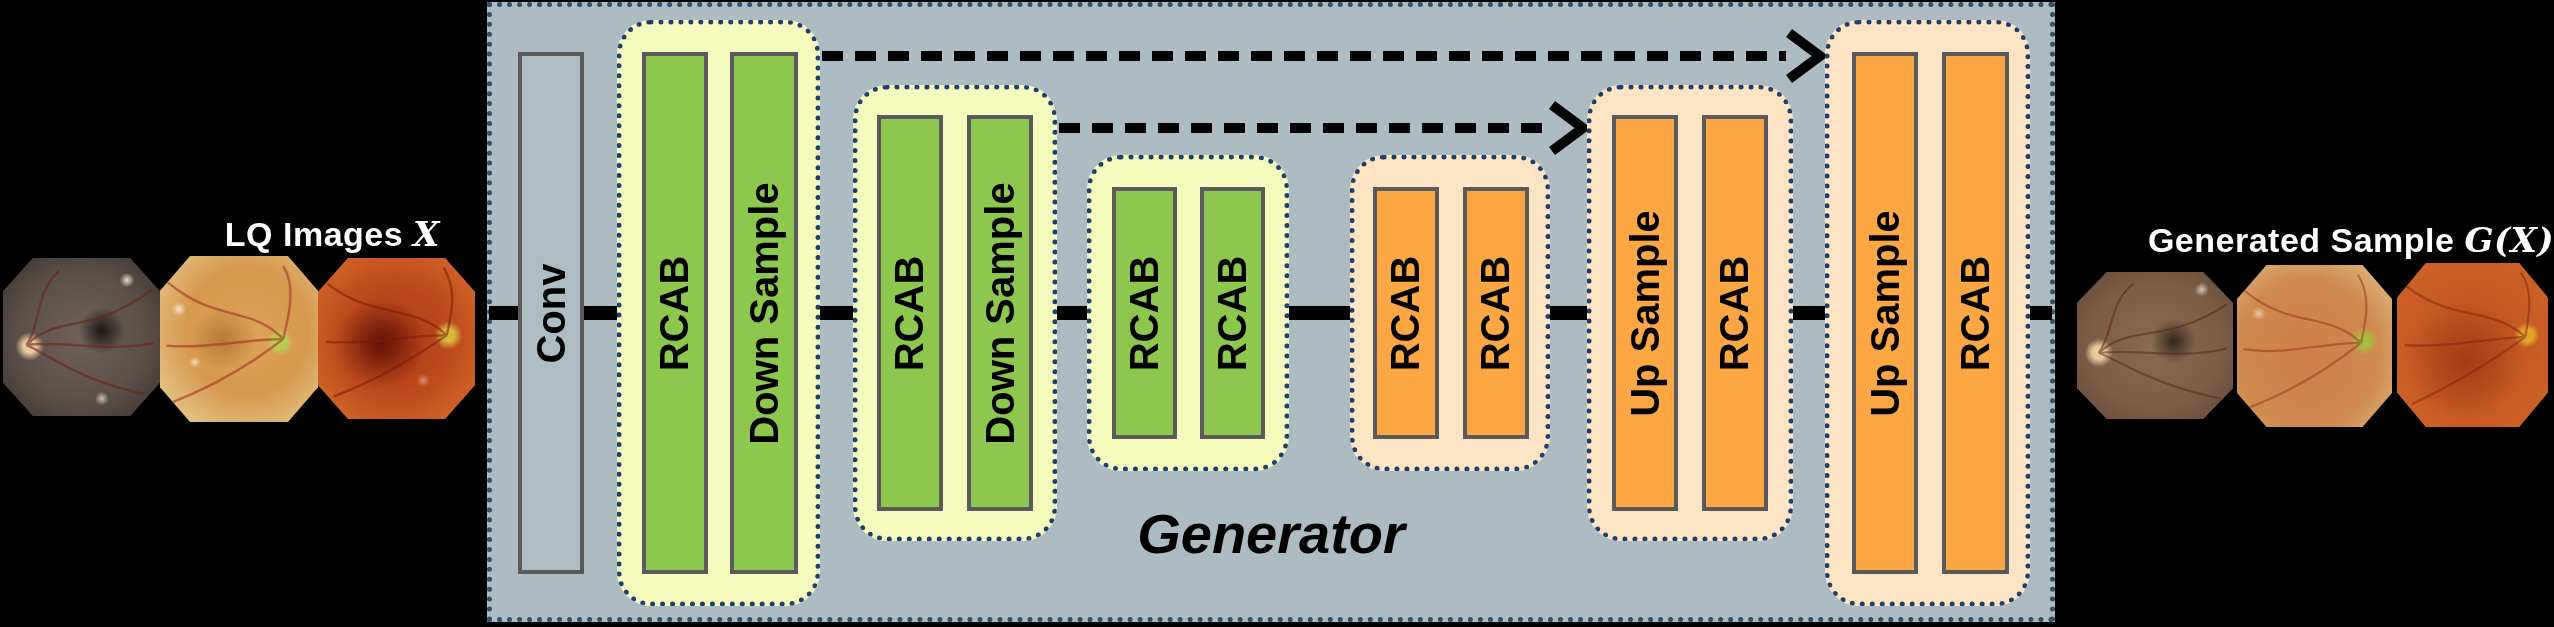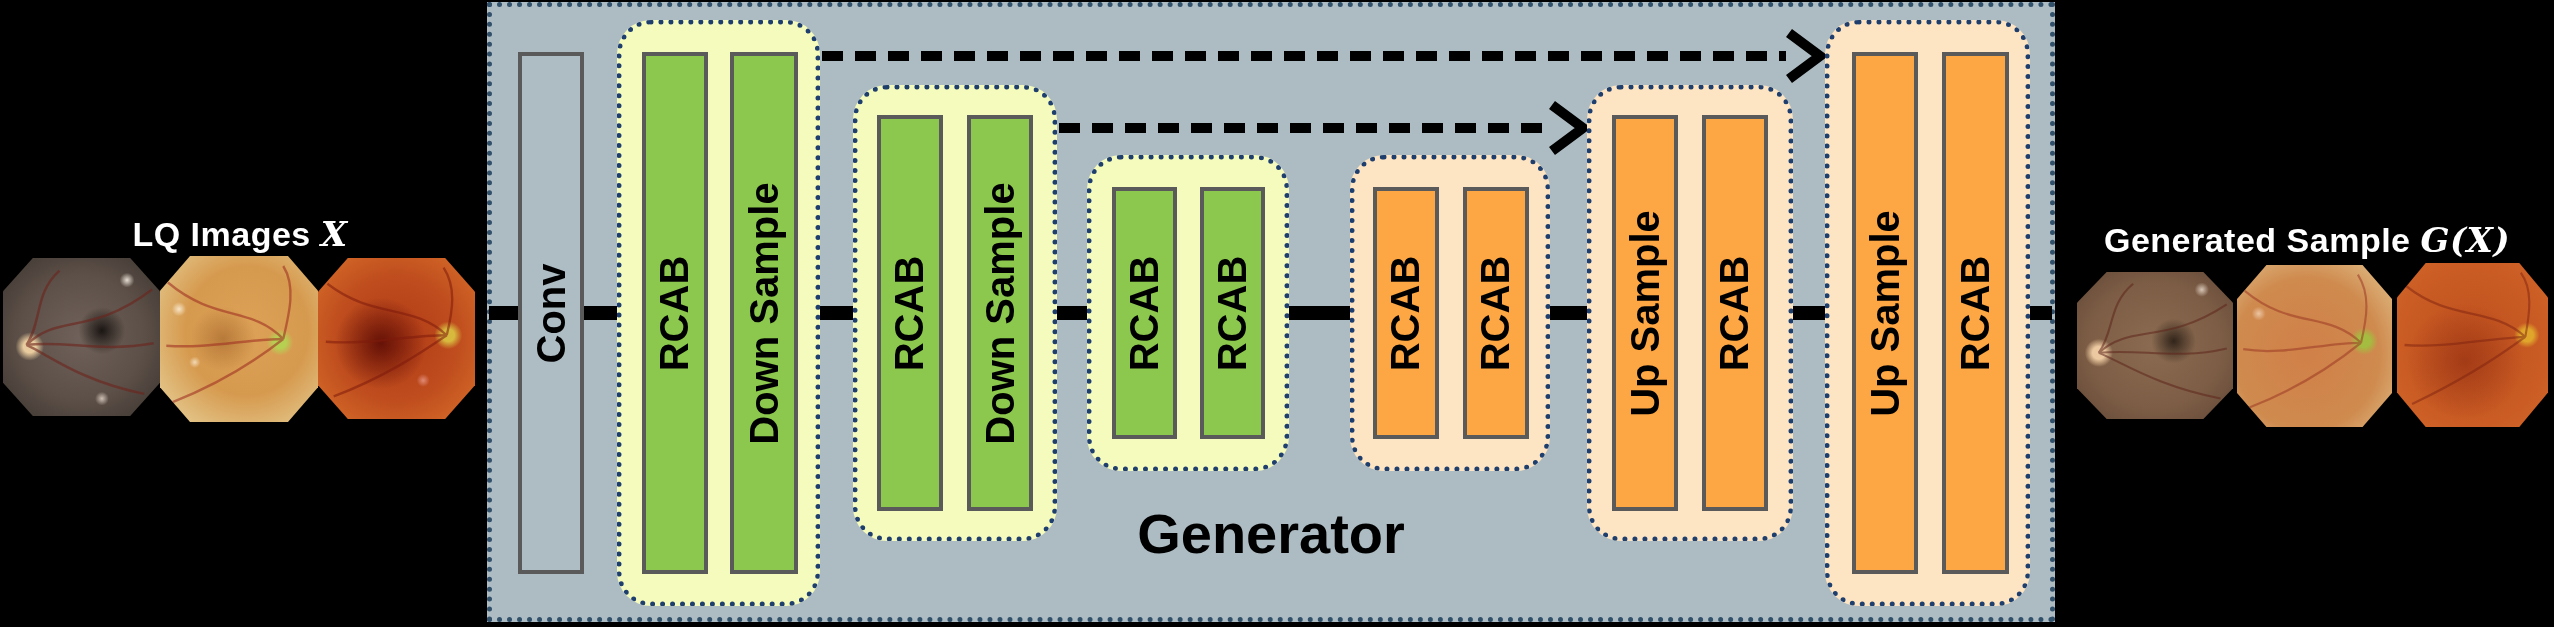--- a/index.html
+++ b/index.html
@@ -1,21 +1,21 @@
 <!DOCTYPE html>
 <html><head>
 <meta charset="utf-8">
 <style>
   html,body{margin:0;padding:0;background:#000;}
   .canvas{position:relative;width:2554px;height:627px;background:#000;overflow:hidden;
           font-family:"Liberation Sans",sans-serif;}
 
   
   .side-label{position:absolute;color:#fff;font-weight:700;font-size:34px;
-              text-align:center;white-space:nowrap;letter-spacing:.5px;}
+              text-align:right;white-space:nowrap;letter-spacing:.5px;}
   .math{font-family:"DejaVu Serif",serif;font-style:italic;font-weight:700;}
 
   
   .fundus{position:absolute;
           clip-path:polygon(19% 0%,81% 0%,100% 21%,100% 79%,81% 100%,19% 100%,0% 79%,0% 21%);}
   .fundus svg{position:absolute;inset:0;width:100%;height:100%;}
 
   .f-l1{background:
     radial-gradient(circle at 17% 56%, #e8cb9e 0%, #e8cb9e 4%, rgba(232,203,158,0) 9%),
     radial-gradient(circle at 63% 46%, rgba(18,14,12,.9) 0%, rgba(18,14,12,0) 18%),
@@ -66,21 +66,21 @@
         display:flex;align-items:center;justify-content:center;}
 
   .b1{left:617px;top:20px;width:203px;height:586px;}
   .b2{left:853px;top:85px;width:204px;height:456px;}
   .b3{left:1087px;top:155px;width:202px;height:316px;}
   .b4{left:1350px;top:155px;width:200px;height:316px;}
   .b5{left:1587px;top:85px;width:206px;height:456px;}
   .b6{left:1825px;top:20px;width:205px;height:586px;}
 
   .gen-title{position:absolute;left:487px;top:506px;width:1568px;text-align:center;
-             font-size:56px;font-weight:700;color:#000;line-height:1;}
+             font-size:56px;font-weight:700;color:#000;line-height:1;font-style:italic;}
 </style>
 </head>
 <body>
 
 <div class="canvas">
 
   <div class="side-label" style="left:40px;top:214px;width:400px;">
     <span>LQ Images</span>
     <span class="math">X</span>
   </div>

